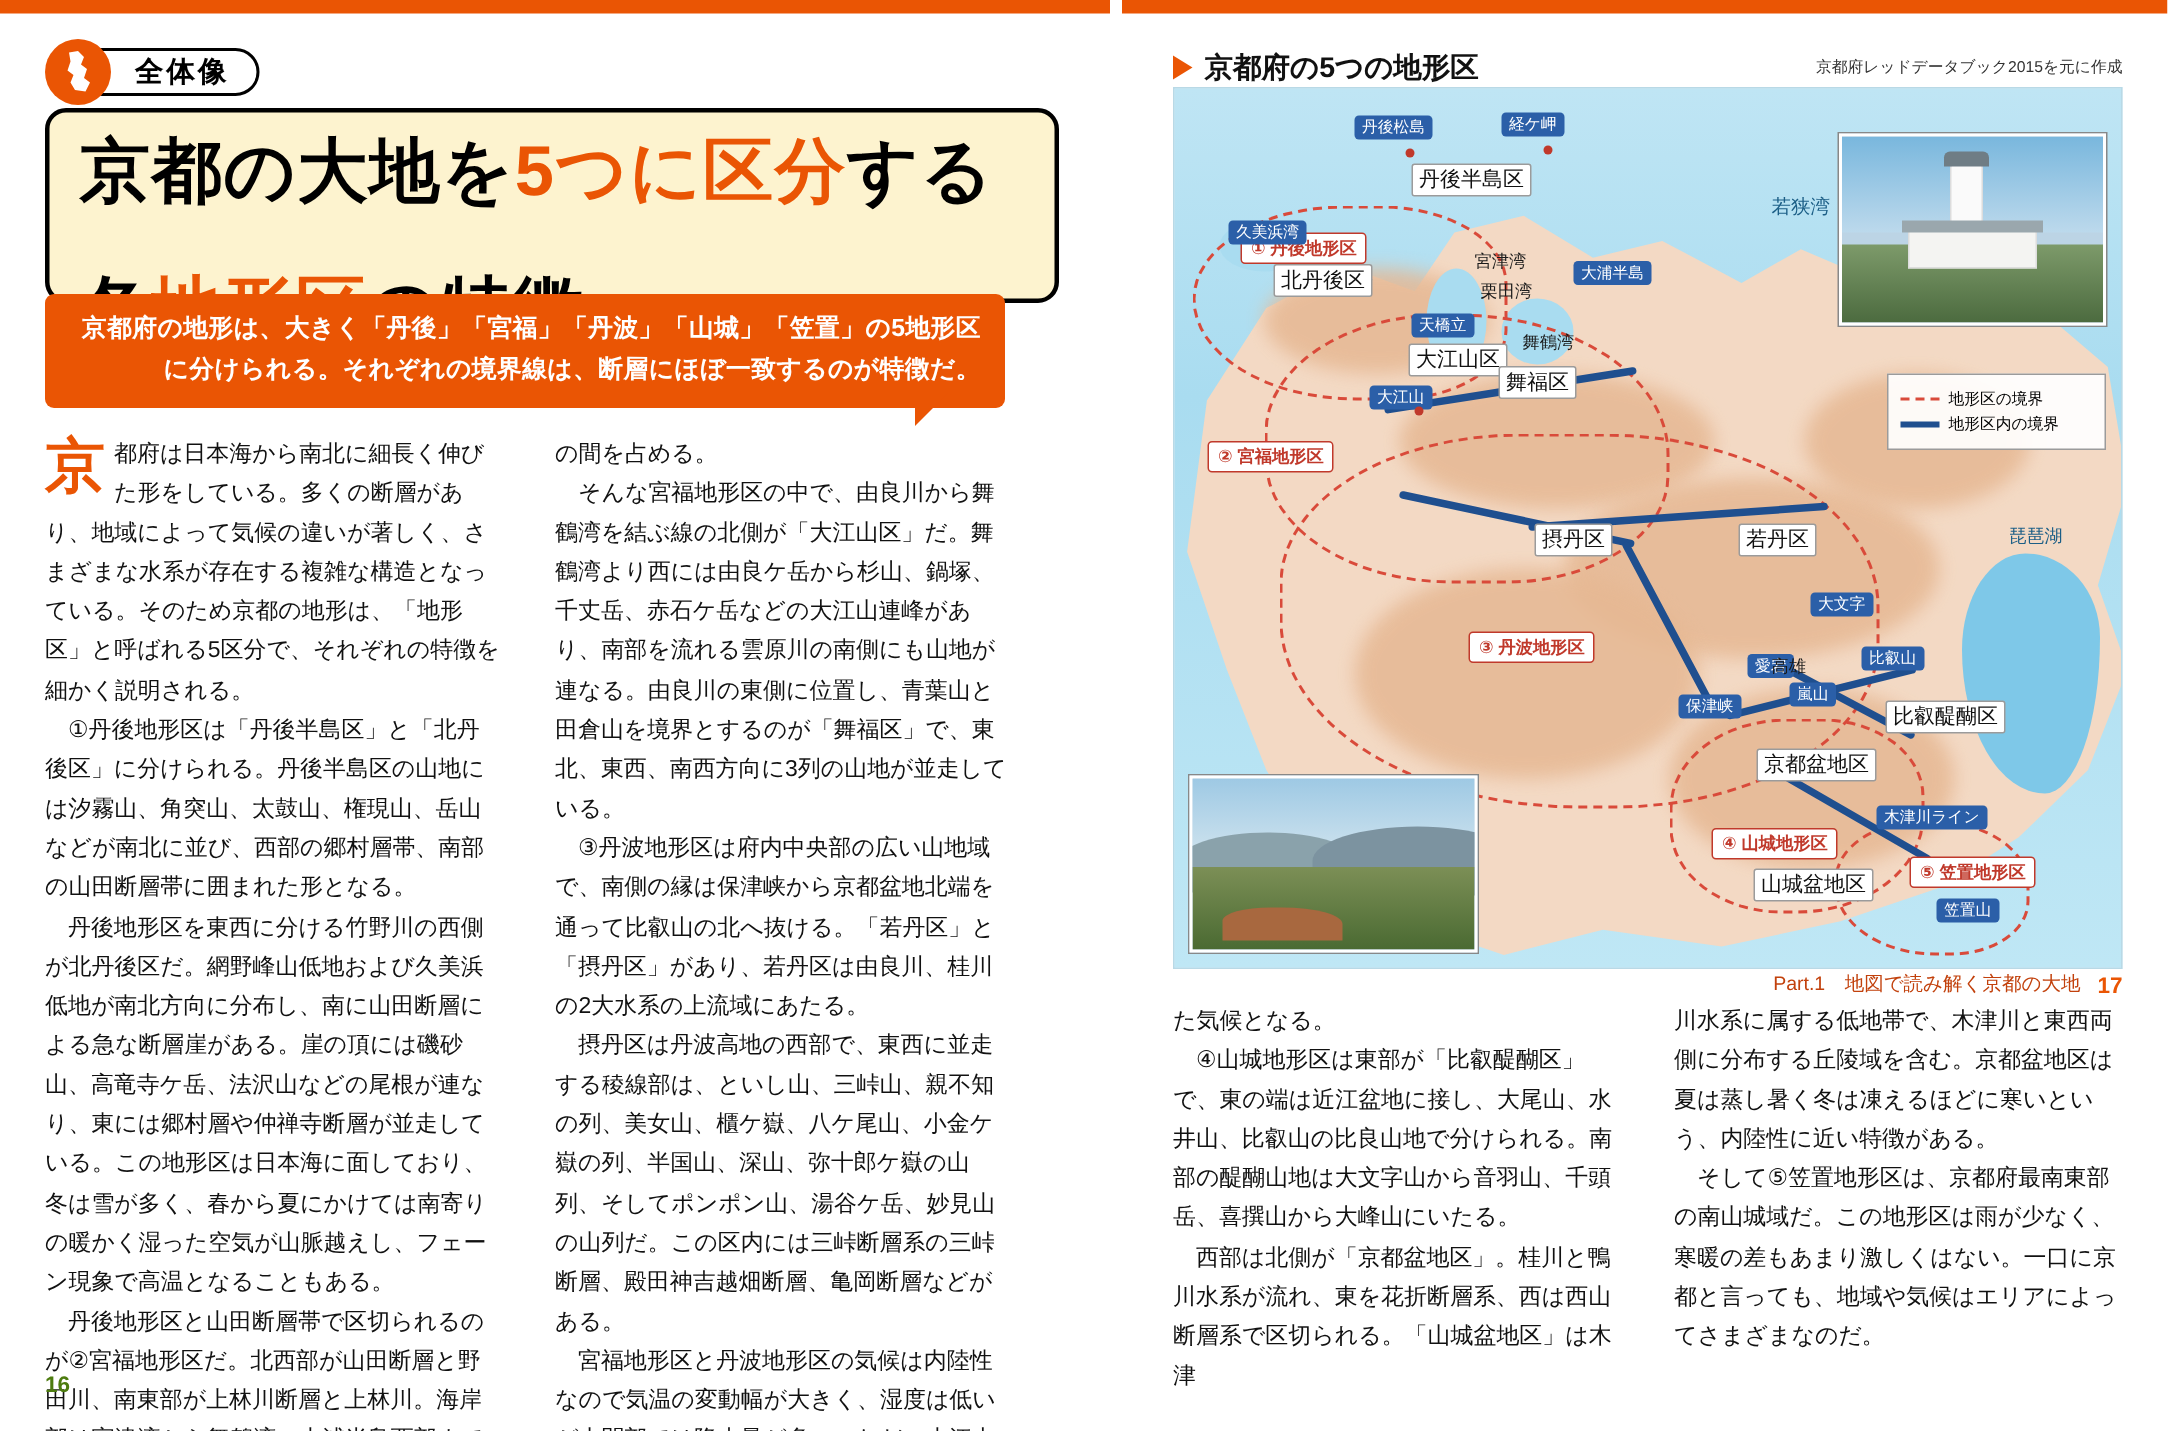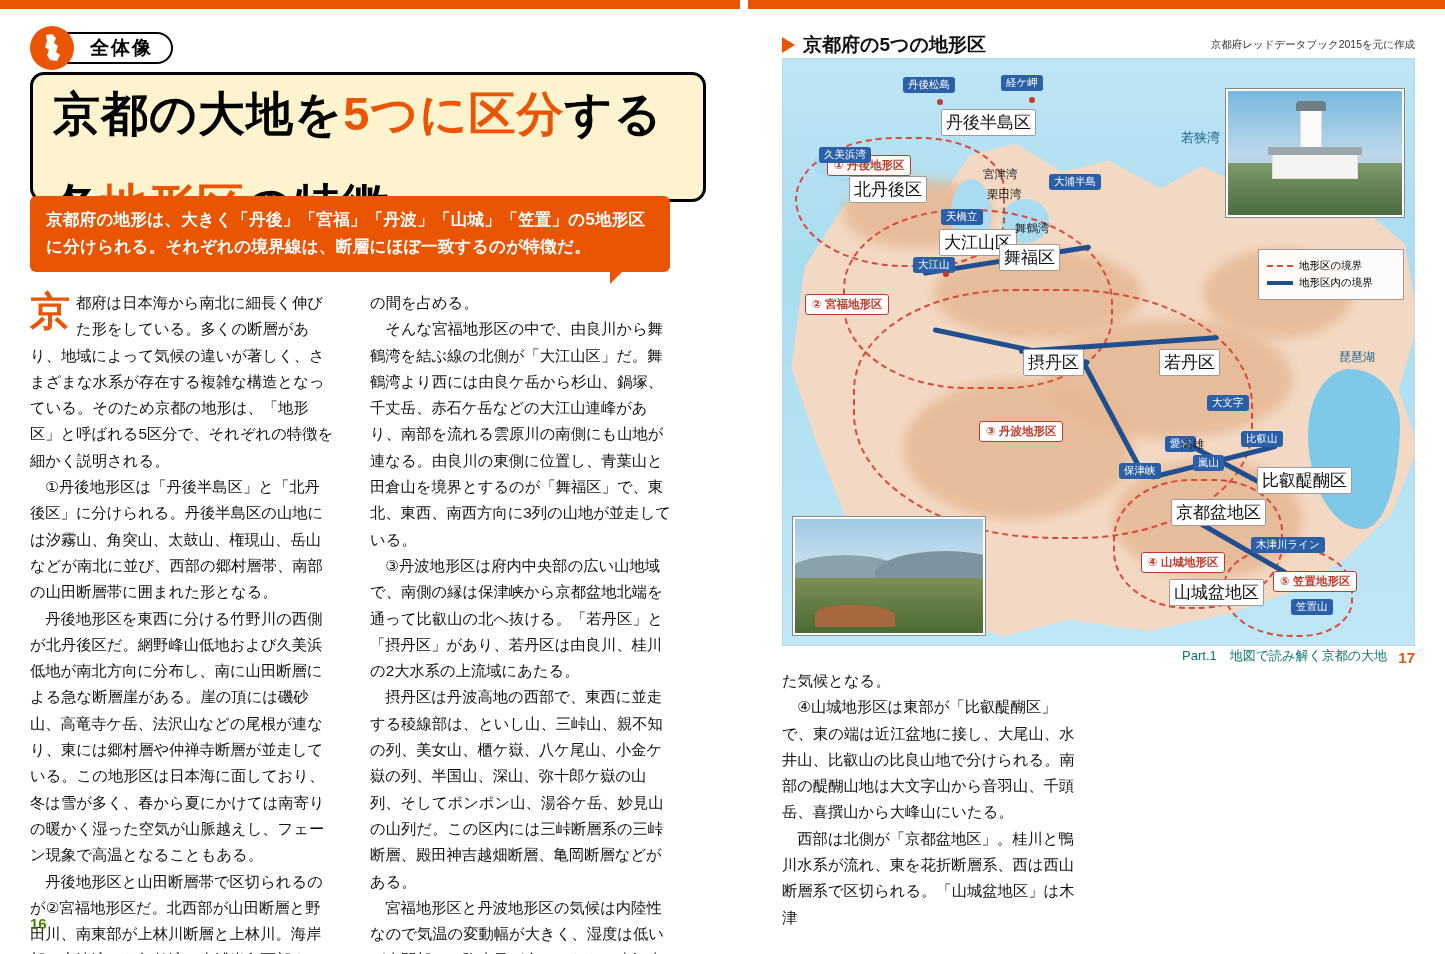--- a/index.html
+++ b/index.html
@@ -43,20 +43,21 @@
     background:#fdf3cf; border:3px solid #000; border-radius:14px;
   }
   .headline-box .l1 { position:absolute; left:20px; top:8px; font-size:47px; font-weight:bold; letter-spacing:1px; white-space:nowrap; }
   .headline-box .l2 { position:absolute; left:20px; top:66px; font-size:47px; font-weight:bold; letter-spacing:1px; white-space:nowrap;margin-top:34px; }
   .hl-accent { color:#ea5504; }
 
   .lead-box {
     position:absolute; left:30px; top:196px; width:640px; height:76px;
     background:#ea5504; border-radius:6px; color:#fff;
     padding:10px 16px 0 16px;
+    text-align:right;
   }
   .lead-box p { margin:0; font-size:16.5px; font-weight:bold; line-height:1.62; letter-spacing:0.3px; }
 
   .lead-tail {
     position:absolute; left:610px; top:262px; width:0; height:0;
     border-left:22px solid #ea5504; border-bottom:22px solid transparent;
   }
 
   
   .cols { position:absolute; left:30px; top:290px; width:652px; height:612px; }
@@ -104,21 +105,21 @@
     position:absolute; background:#a9dcf0; border-radius:50%;
   }
   .boundary {
     position:absolute; border:2px dashed #d94a3a; background:transparent;
   }
   .ridge {
     position:absolute; background:#1f4f8f; height:5px; border-radius:3px;
     transform-origin:left center;
   }
   .lbl-box {
-    position:absolute; font-size:17px; color:#111; background:#ffffff;
+    position:absolute; font-size:14px; color:#111; background:#ffffff;
     border:1px solid #9b9b9b; border-radius:2px; padding:1px 4px; white-space:nowrap;
   }
   .lbl-red {
     position:absolute; font-size:11.5px; color:#c0392b; background:#fff;
     border:1px solid #c0392b; border-radius:3px; padding:2px 6px; white-space:nowrap; font-weight:bold;
   }
   .lbl-blue {
     position:absolute; font-size:10.5px; color:#fff; background:#2b5fa8;
     border-radius:3px; padding:1px 5px; white-space:nowrap;
   }
@@ -146,21 +147,21 @@
   .ph-tower { position:absolute; background:#fafafa; border:1px solid #dcdcdc; }
 
   .cols2 { position:absolute; left:34px; top:668px; width:640px; height:240px; }
   .col2 { position:absolute; top:0; width:304px; font-size:15.3px; line-height:1.72; color:#111; }
   .col2.a { left:0; }
   .col2.b { left:334px; }
   .col2 p { margin:0; text-indent:1em; }
   .col2 p.noindent { text-indent:0; }
 
   .folio-right { position:absolute; right:30px; bottom:22px; font-size:15px; color:#ea5504; font-weight:bold; }
-  .folio-right-text { position:absolute; right:58px; bottom:23px; font-size:13px; color:#0f766e; }
+  .folio-right-text { position:absolute; right:58px; bottom:23px; font-size:13px; color:#c2410c; }
 </style>
 </head>
 <body>
 
 <div class="topbar-left"></div>
 <div class="topbar-right"></div>
 
 <div class="page">
 
   <div class="left-page">
@@ -320,19 +321,23 @@
         <div class="ph-hill" style="left:20px; bottom:6px; width:80px; height:22px; background:#a8683f; border-radius:40% 50% 0 0;"></div>
       </div>
     </div>
 
     <div class="cols2">
       <div class="col2 a">
         <p class="noindent">た気候となる。</p>
         <p>④山城地形区は東部が「比叡醍醐区」で、東の端は近江盆地に接し、大尾山、水井山、比叡山の比良山地で分けられる。南部の醍醐山地は大文字山から音羽山、千頭岳、喜撰山から大峰山にいたる。</p>
         <p>西部は北側が「京都盆地区」。桂川と鴨川水系が流れ、東を花折断層系、西は西山断層系で区切られる。「山城盆地区」は木津</p>
       </div>
+      <div class="col2 b">
+        <p class="noindent">川水系に属する低地帯で、木津川と東西両側に分布する丘陵域を含む。京都盆地区は夏は蒸し暑く冬は凍えるほどに寒いという、内陸性に近い特徴がある。</p>
+        <p>そして⑤笠置地形区は、京都府最南東部の南山城域だ。この地形区は雨が少なく、寒暖の差もあまり激しくはない。一口に京都と言っても、地域や気候はエリアによってさまざまなのだ。</p>
+      </div>
     </div>
 
     <div class="folio-right-text">Part.1　地図で読み解く京都の大地</div>
     <div class="folio-right">17</div>
   </div>
 
 </div>
 
 </body></html>

